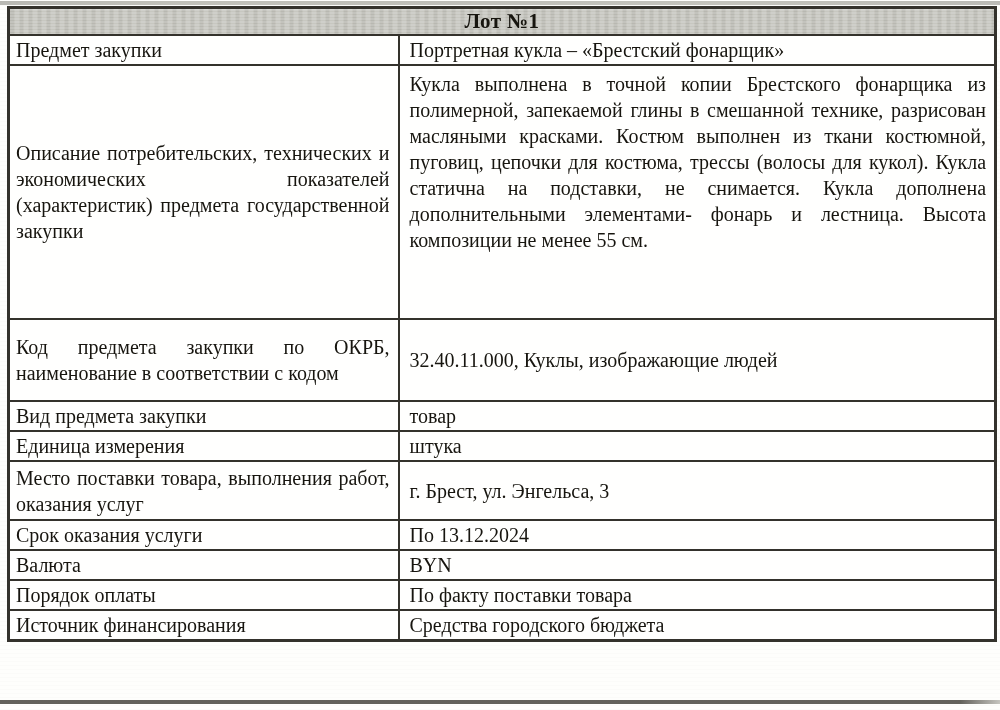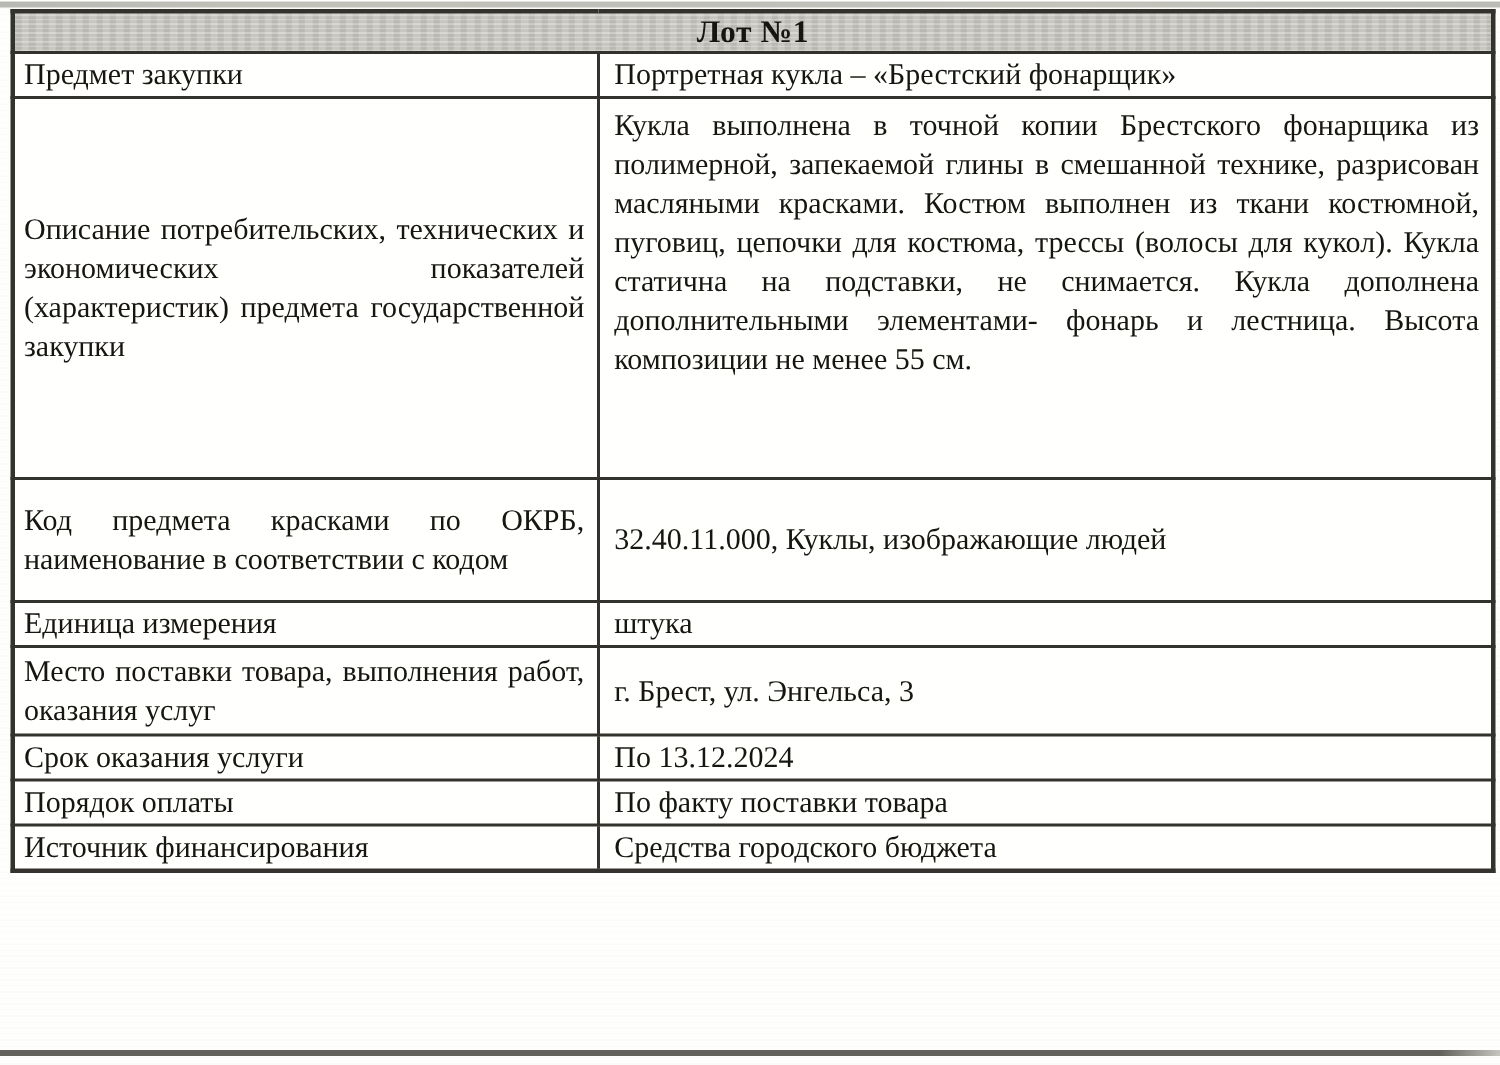--- a/index.html
+++ b/index.html
@@ -99,42 +99,50 @@
       <td class="label">Предмет закупки</td>
       <td class="value">Портретная кукла – «Брестский фонарщик»</td>
     </tr>
 
     <tr class="r-desc">
       <td class="label justify">Описание потребительских, технических и экономических показателей (характеристик) предмета государственной закупки</td>
       <td class="value justify vtop">Кукла выполнена в точной копии Брестского фонарщика из полимерной, запекаемой глины в смешанной технике, разрисован масляными красками. Костюм выполнен из ткани костюмной, пуговиц, цепочки для костюма, трессы (волосы для кукол). Кукла статична на подставки, не снимается. Кукла дополнена дополнительными элементами- фонарь и лестница. Высота композиции не менее 55 см.</td>
     </tr>
 
     <tr class="r-code">
-      <td class="label justify">Код предмета красками по ОКРБ, наименование в соответствии с кодом</td>
+      <td class="label justify">Код предмета закупки по ОКРБ, наименование в соответствии с кодом</td>
       <td class="value">32.40.11.000, Куклы, изображающие людей</td>
     </tr>
 
+    <tr class="r-kind">
+      <td class="label">Вид предмета закупки</td>
+      <td class="value">товар</td>
+    </tr>
 
 
     <tr class="r-unit">
       <td class="label">Единица измерения</td>
       <td class="value">штука</td>
     </tr>
 
     <tr class="r-place">
       <td class="label justify">Место поставки товара, выполнения работ, оказания услуг</td>
       <td class="value">г. Брест, ул. Энгельса, 3</td>
     </tr>
 
     <tr class="r-term">
       <td class="label">Срок оказания услуги</td>
       <td class="value">По 13.12.2024</td>
     </tr>
 
 
+    <tr class="r-currency">
+      <td class="label">Валюта</td>
+      <td class="value">BYN</td>
+    </tr>
 
     <tr class="r-payment">
       <td class="label">Порядок оплаты</td>
       <td class="value">По факту поставки товара</td>
     </tr>
 
     <tr class="r-source">
       <td class="label">Источник финансирования</td>
       <td class="value">Средства городского бюджета</td>
     </tr>

